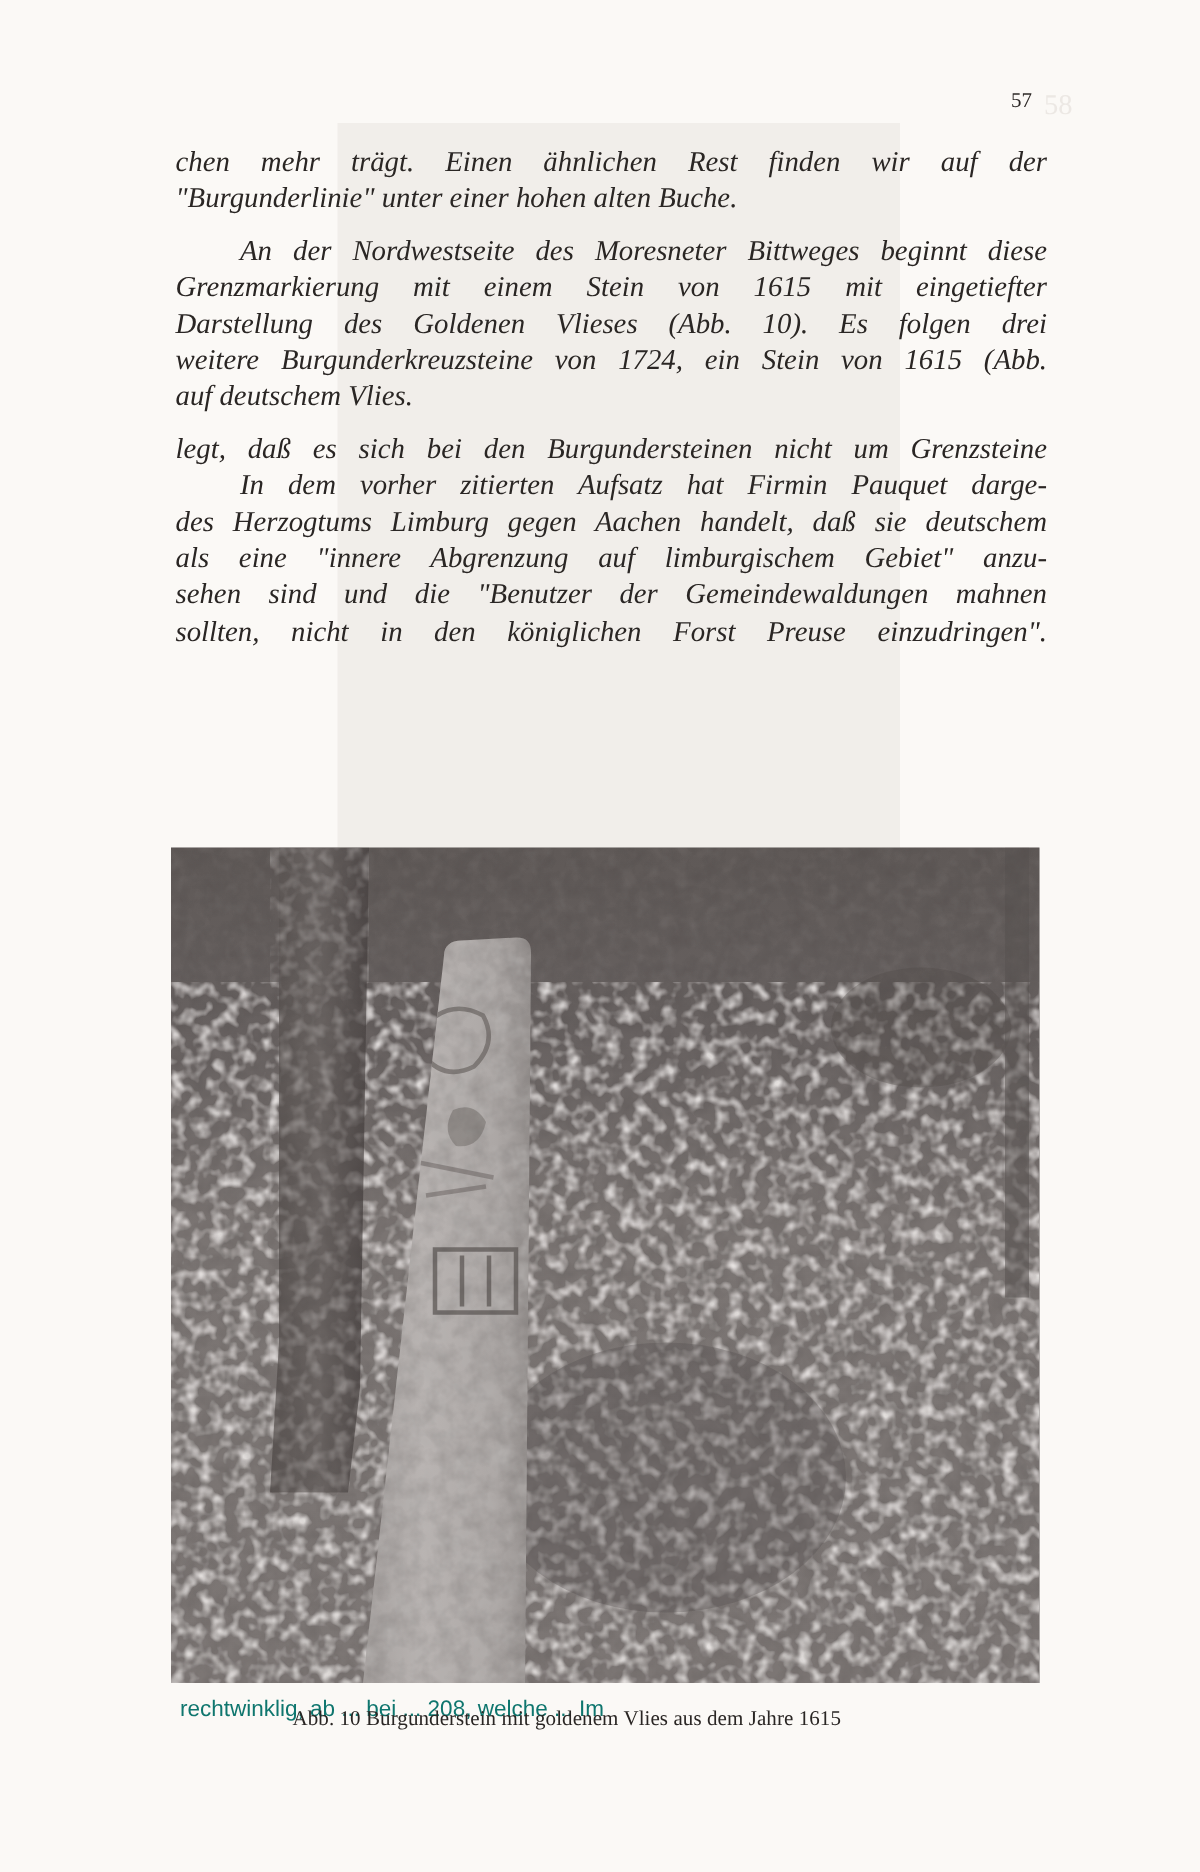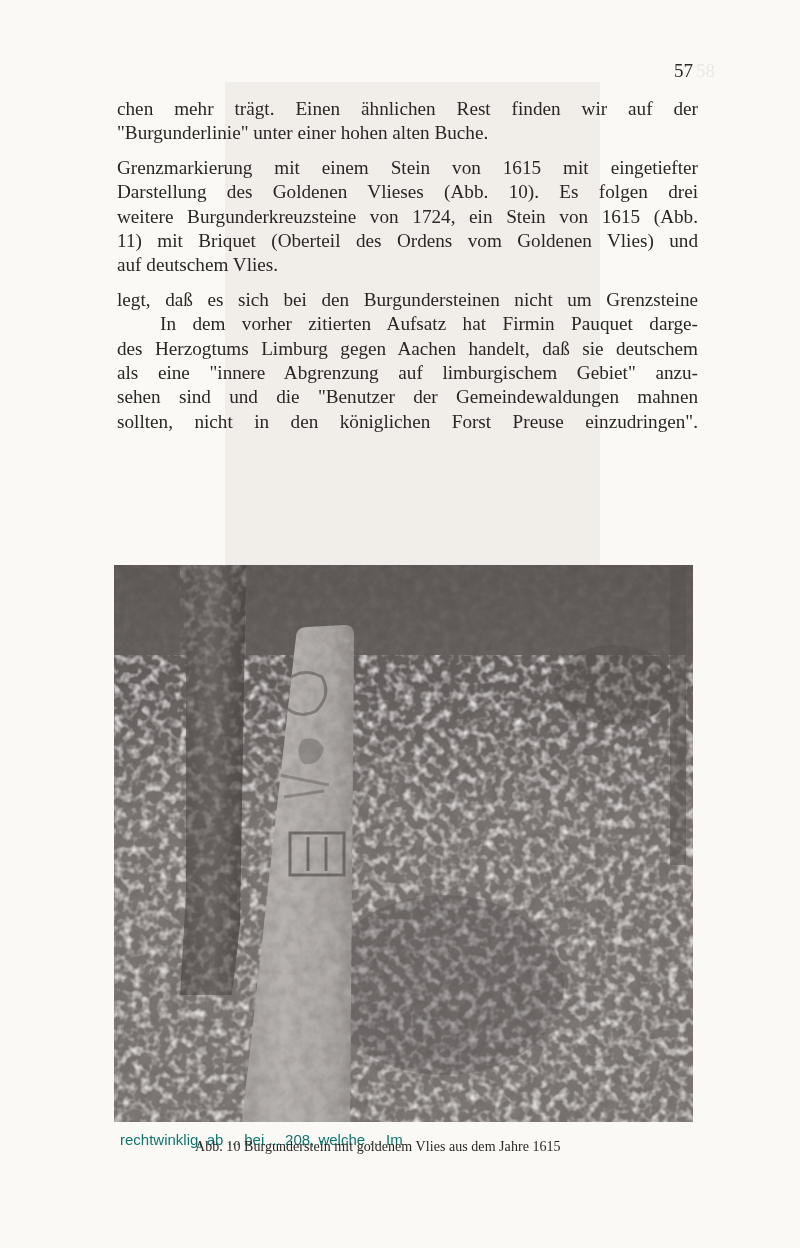--- a/index.html
+++ b/index.html
@@ -20,21 +20,21 @@
       left: 225px;
       top: 82px;
       width: 375px;
       height: 484px;
       background: #f1eeea;
     }
     .page-number {
       position: absolute;
       left: 674px;
       top: 60px;
-      font-size: 19px;
+      font-size: 14px;
       color: #2c2826;
     }
     .page-number-ghost {
       position: absolute;
       left: 696px;
       top: 60px;
       font-size: 19px;
       color: #ece8e4;
     }
     .body-text {
@@ -50,20 +50,21 @@
       margin: 0 0 10.5px 0;
     }
     .body-text p.indent {
       text-indent: 43px;
     }
     .line {
       display: block;
       text-align: justify;
       text-align-last: justify;
       white-space: nowrap;
+      font-style: italic;
     }
     .line.last {
       text-align-last: left;
     }
     .photo {
       position: absolute;
       left: 114px;
       top: 565px;
       width: 579px;
       height: 557px;
@@ -100,24 +101,24 @@
 
 <div class="page-number">57</div>
 <div class="page-number-ghost">58</div>
 
 <div class="body-text">
   <p>
     <span class="line">chen mehr trägt. Einen ähnlichen Rest finden wir auf der</span>
     <span class="line last">"Burgunderlinie" unter einer hohen alten Buche.</span>
   </p>
   <p class="indent">
+    <span class="line" style="text-indent:43px">An der Nordwestseite des Moresneter Bittweges beginnt diese</span>
     <span class="line" style="text-indent:0">Grenzmarkierung mit einem Stein von 1615 mit eingetiefter</span>
     <span class="line" style="text-indent:0">Darstellung des Goldenen Vlieses (Abb. 10). Es folgen drei</span>
     <span class="line" style="text-indent:0">weitere Burgunderkreuzsteine von 1724, ein Stein von 1615 (Abb.</span>
-    <span class="line" style="text-indent:0">11) mit Briquet (Oberteil des Ordens vom Goldenen Vlies) und</span>
     <span class="line last" style="text-indent:0">auf deutschem Vlies.</span>
   </p>
   <p class="indent">
     <span class="line" style="text-indent:0">legt, daß es sich bei den Burgundersteinen nicht um Grenzsteine</span>
     <span class="line" style="text-indent:43px">In dem vorher zitierten Aufsatz hat Firmin Pauquet darge-</span>
     <span class="line" style="text-indent:0">des Herzogtums Limburg gegen Aachen handelt, daß sie deutschem</span>
     <span class="line" style="text-indent:0">als eine "innere Abgrenzung auf limburgischem Gebiet" anzu-</span>
     <span class="line" style="text-indent:0">sehen sind und die "Benutzer der Gemeindewaldungen mahnen</span>
     <span class="line" style="text-indent:0">sollten, nicht in den königlichen Forst Preuse einzudringen".</span>
   </p>

